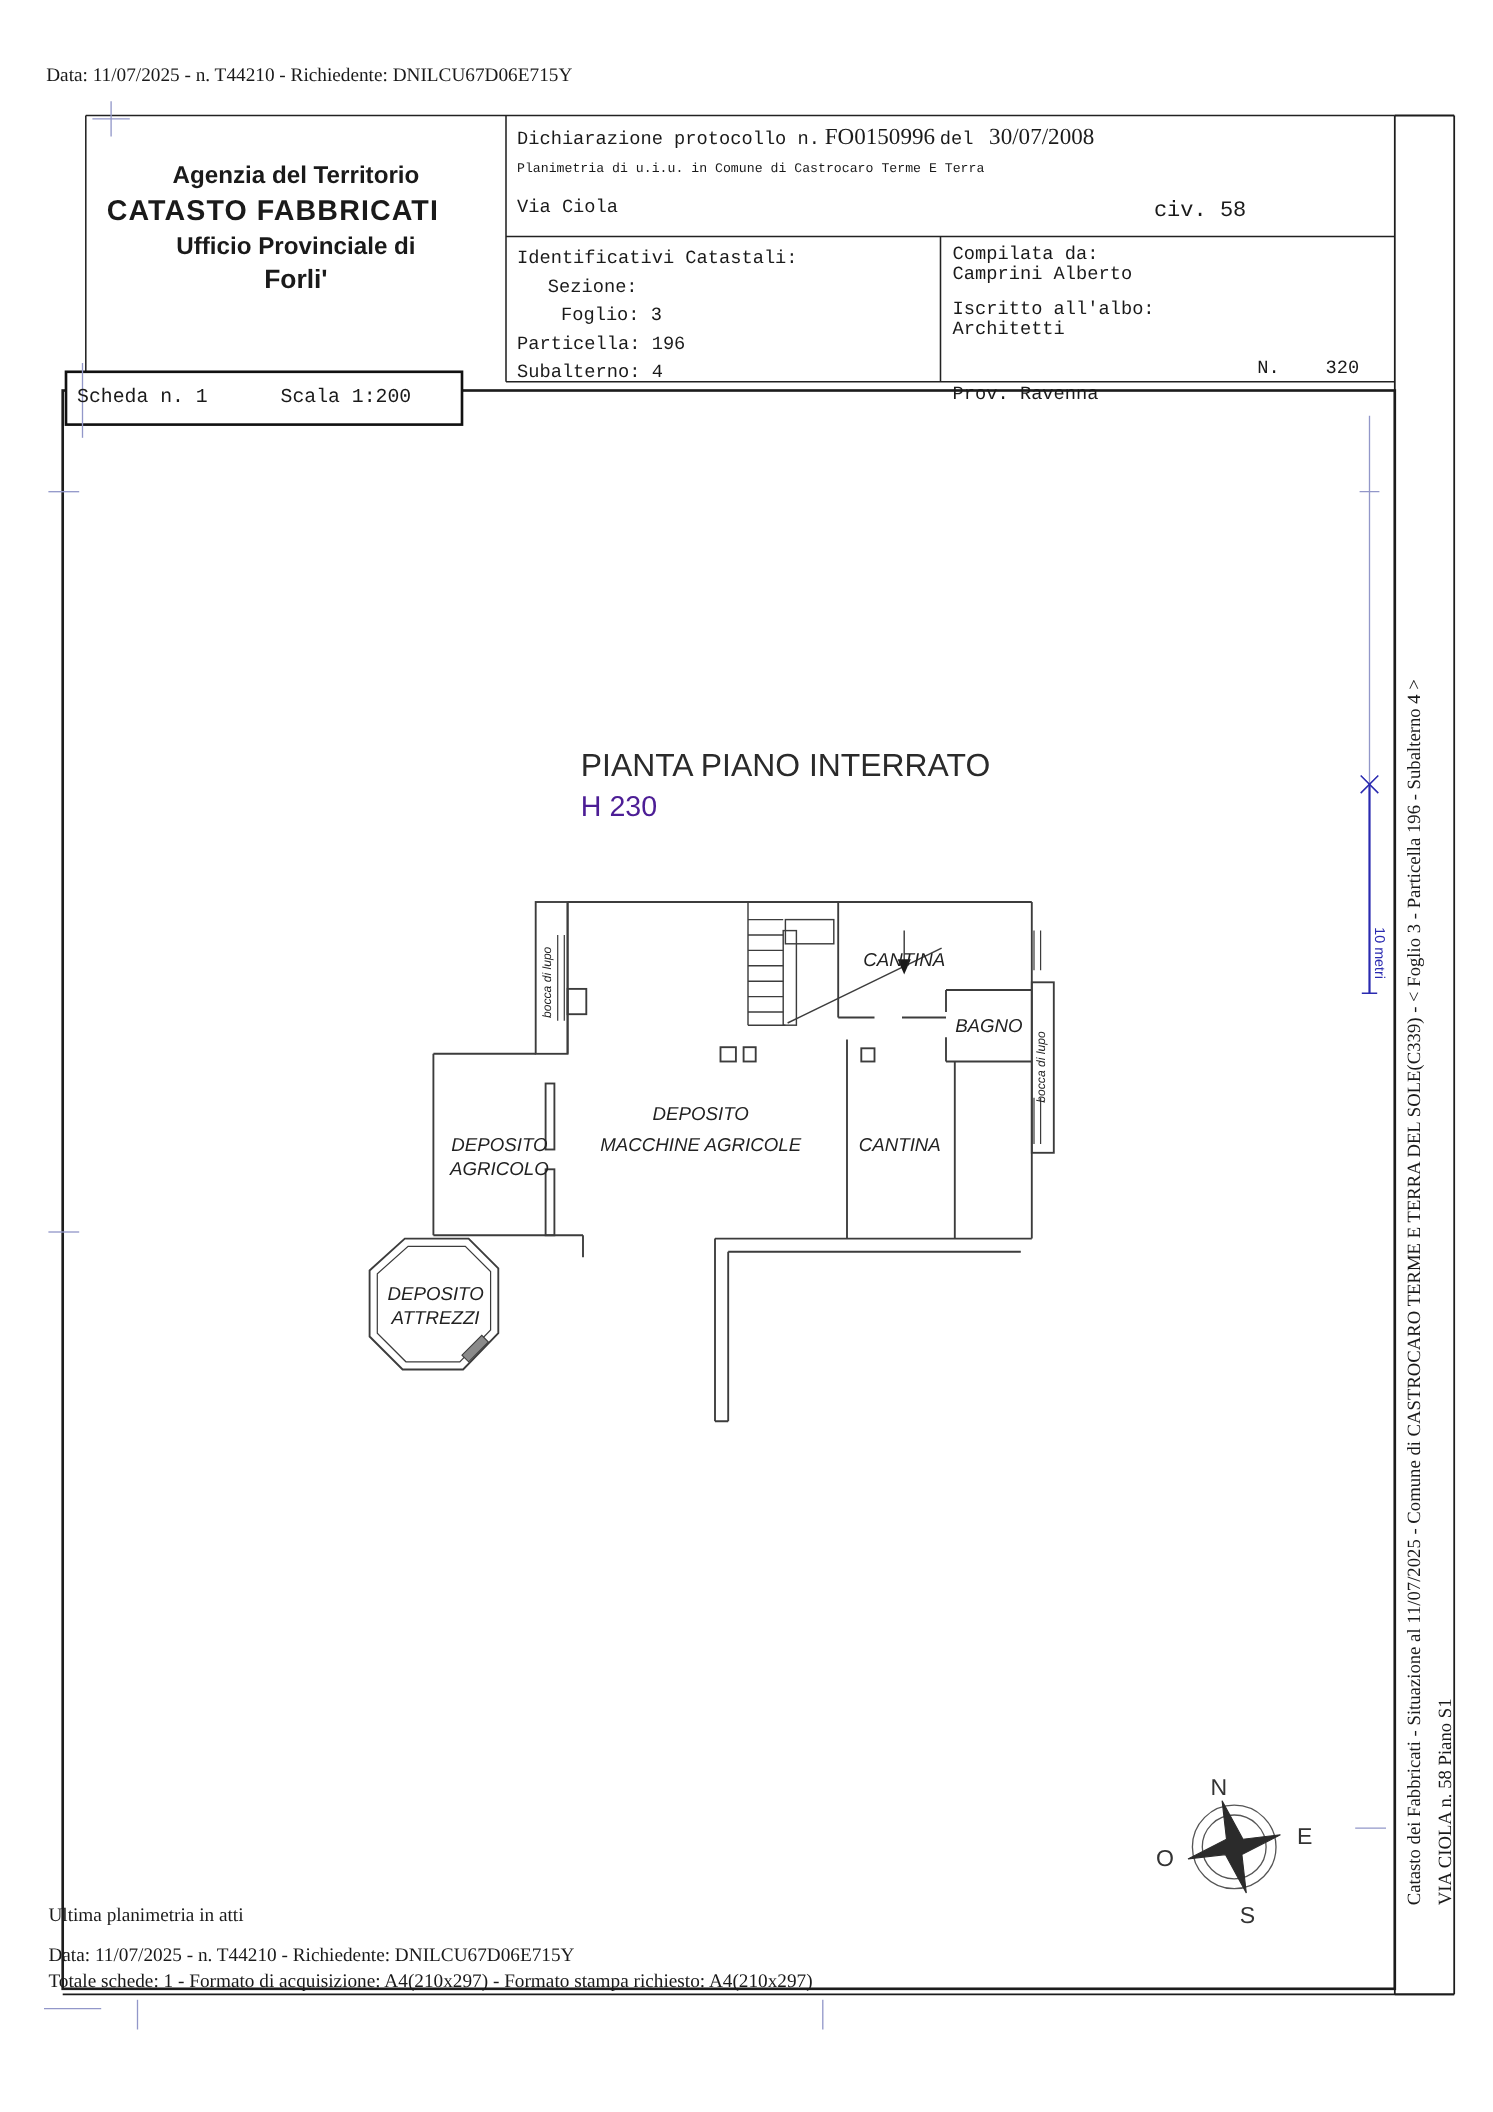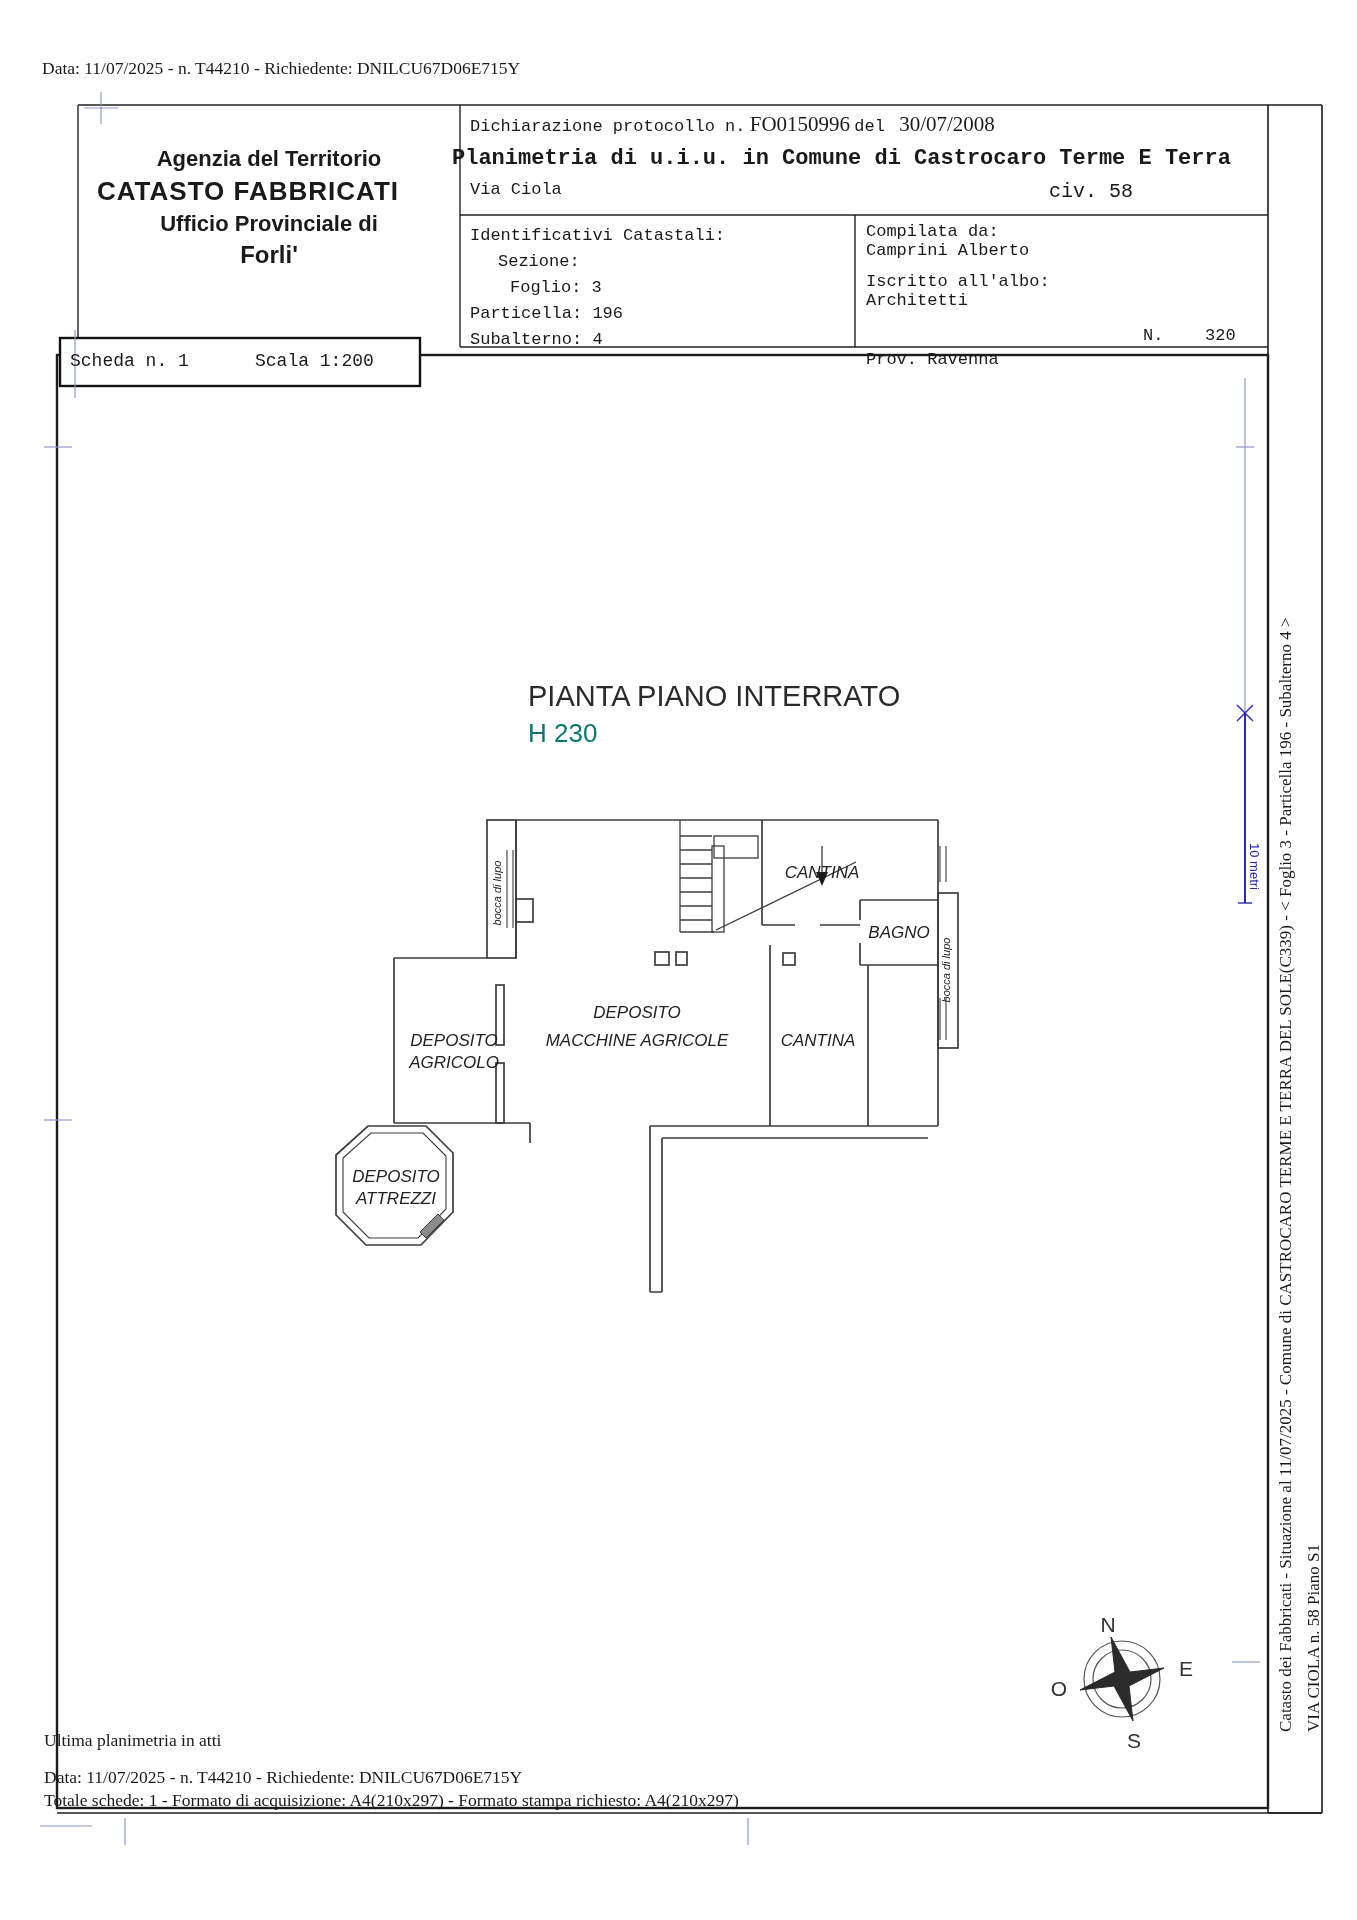--- a/index.html
+++ b/index.html
@@ -137,21 +137,21 @@
     <div class="abs gothic" style="left:78px;top:241px;width:382px;text-align:center;font-size:24px;">Forli'</div>
   </div>
 
   <div>
     <div class="abs" style="left:470px;top:112px;font-size:17px;">
       <span class="mono">Dichiarazione protocollo n.</span>
       <span class="serif" style="font-size:21px;">FO0150996</span>
       <span class="mono">del</span>
       <span class="serif" style="font-size:21px;margin-left:10px;">30/07/2008</span>
     </div>
-    <div class="abs mono" style="left:452px;top:146px;font-size:22px;font-weight:bold;">Planimetria di u.i.u. in Comune di Castrocaro Terme E Terra</div>
+    <div class="abs mono" style="left:470px;top:146px;font-size:12px;">Planimetria di u.i.u. in Comune di Castrocaro Terme E Terra</div>
     <div class="abs mono" style="left:470px;top:180px;font-size:17px;">Via Ciola</div>
     <div class="abs mono" style="left:1049px;top:180px;font-size:20px;">civ. 58</div>
   </div>
 
   <div>
     <div class="abs mono" style="left:470px;top:226px;font-size:17px;">Identificativi Catastali:</div>
     <div class="abs mono" style="left:498px;top:252px;font-size:17px;font-family:Liberation Mono, monospace;">Sezione:</div>
     <div class="abs mono" style="left:510px;top:278px;font-size:17px;">Foglio: 3</div>
     <div class="abs mono" style="left:470px;top:304px;font-size:17px;">Particella: 196</div>
     <div class="abs mono" style="left:470px;top:330px;font-size:17px;">Subalterno: 4</div>
@@ -164,21 +164,21 @@
     <div class="abs mono" style="left:866px;top:291px;font-size:17px;">Architetti</div>
     <div class="abs mono" style="left:866px;top:326px;font-size:17px;margin-top:24px;">Prov. Ravenna</div>
     <div class="abs mono" style="left:1143px;top:326px;font-size:17px;">N.</div>
     <div class="abs mono" style="left:1205px;top:326px;font-size:17px;">320</div>
   </div>
 
   <div class="abs mono" style="left:70px;top:351px;font-size:18px;">Scheda n. 1</div>
   <div class="abs mono" style="left:255px;top:351px;font-size:18px;">Scala 1:200</div>
 
   <div class="abs sans it" style="left:528px;top:680px;font-size:29px;color:#2a2a2a;">PIANTA PIANO INTERRATO</div>
-  <div class="abs sans it" style="left:528px;top:718px;font-size:26px;color:#0f766e;">H 230</div>
+  <div class="abs sans it" style="left:528px;top:718px;font-size:26px;color:#4c1d95;">H 230</div>
 
   <div class="abs sans rot-down" style="left:1262px;top:843px;font-size:13px;color:#2a2ab0;">10 metri</div>
 
   <div class="abs serif rot-up" style="left:1276px;top:1732px;font-size:17px;">Catasto dei Fabbricati - Situazione al 11/07/2025 - Comune di CASTROCARO TERME E TERRA DEL SOLE(C339) - &lt; Foglio 3 - Particella  196 - Subalterno 4 &gt;</div>
   <div class="abs serif rot-up" style="left:1304px;top:1732px;font-size:17px;">VIA CIOLA n. 58 Piano S1</div>
 
   <div class="abs serif" style="left:44px;top:1730px;font-size:17.5px;">Ultima planimetria in atti</div>
   <div class="abs serif" style="left:44px;top:1767px;font-size:17.5px;">Data: 11/07/2025 - n. T44210 - Richiedente: DNILCU67D06E715Y</div>
   <div class="abs serif" style="left:44px;top:1790px;font-size:17.5px;">Totale schede: 1 - Formato di acquisizione: A4(210x297)  - Formato stampa richiesto: A4(210x297)</div>
 

